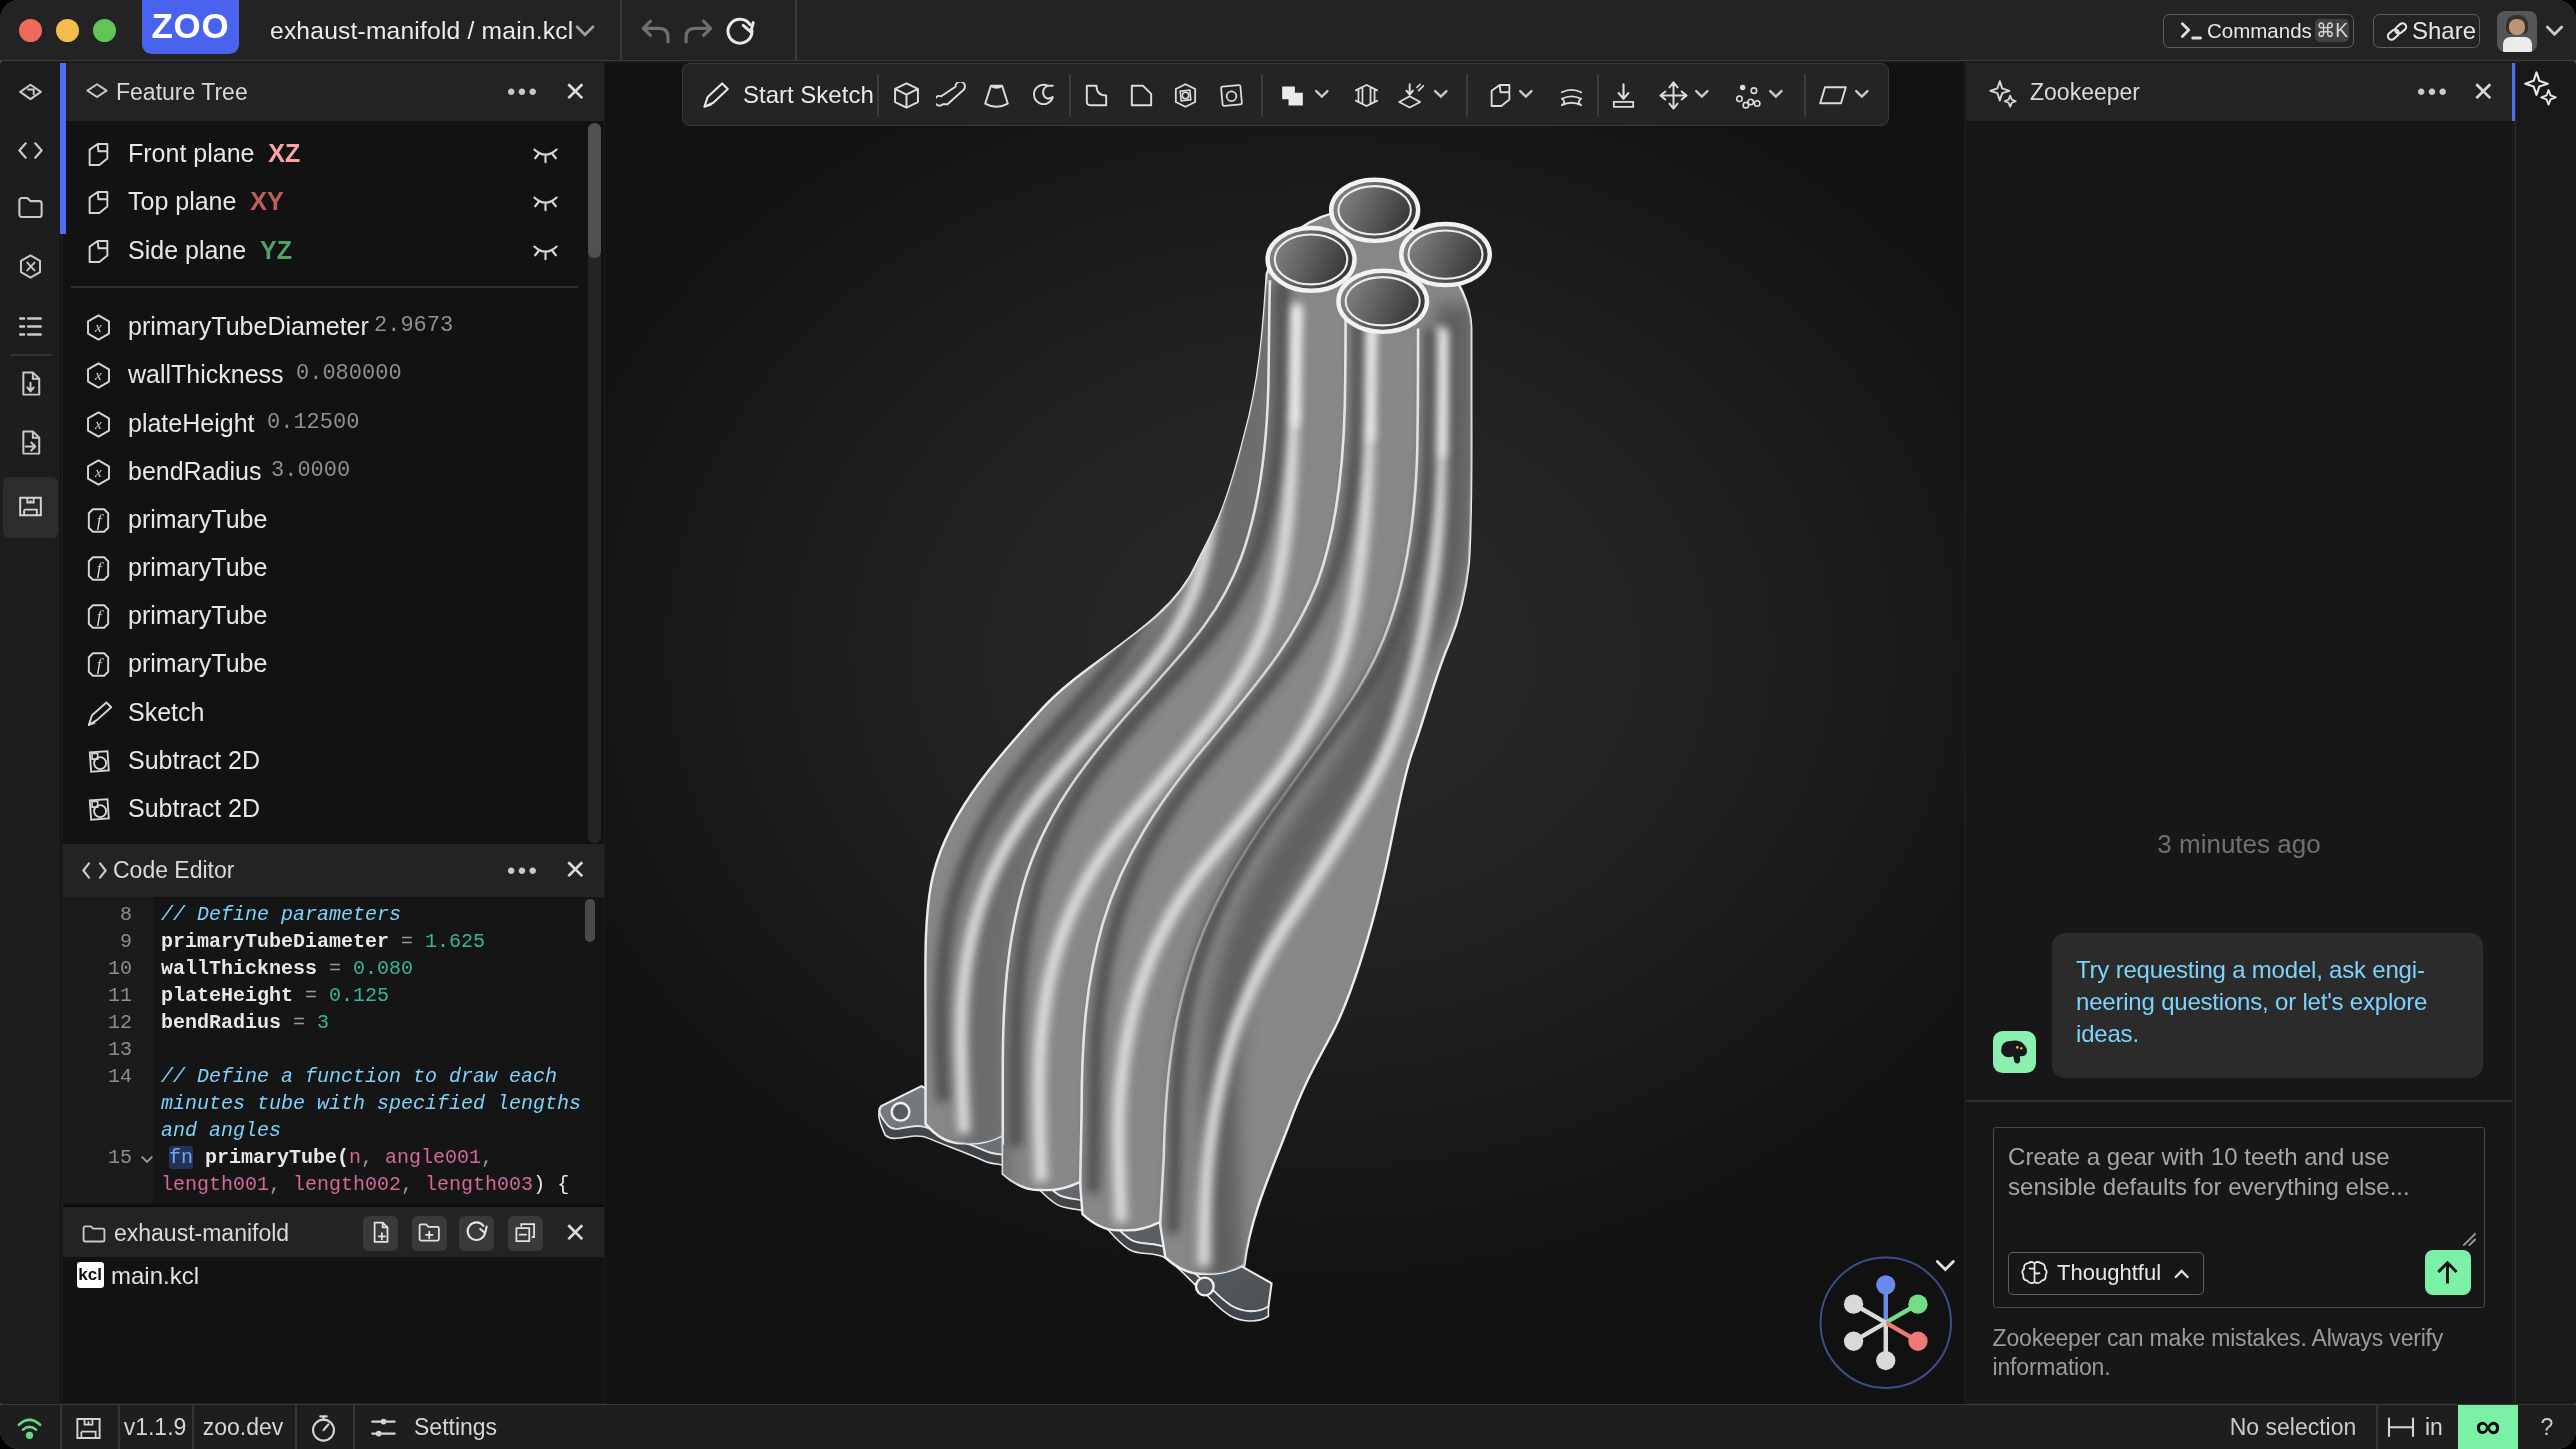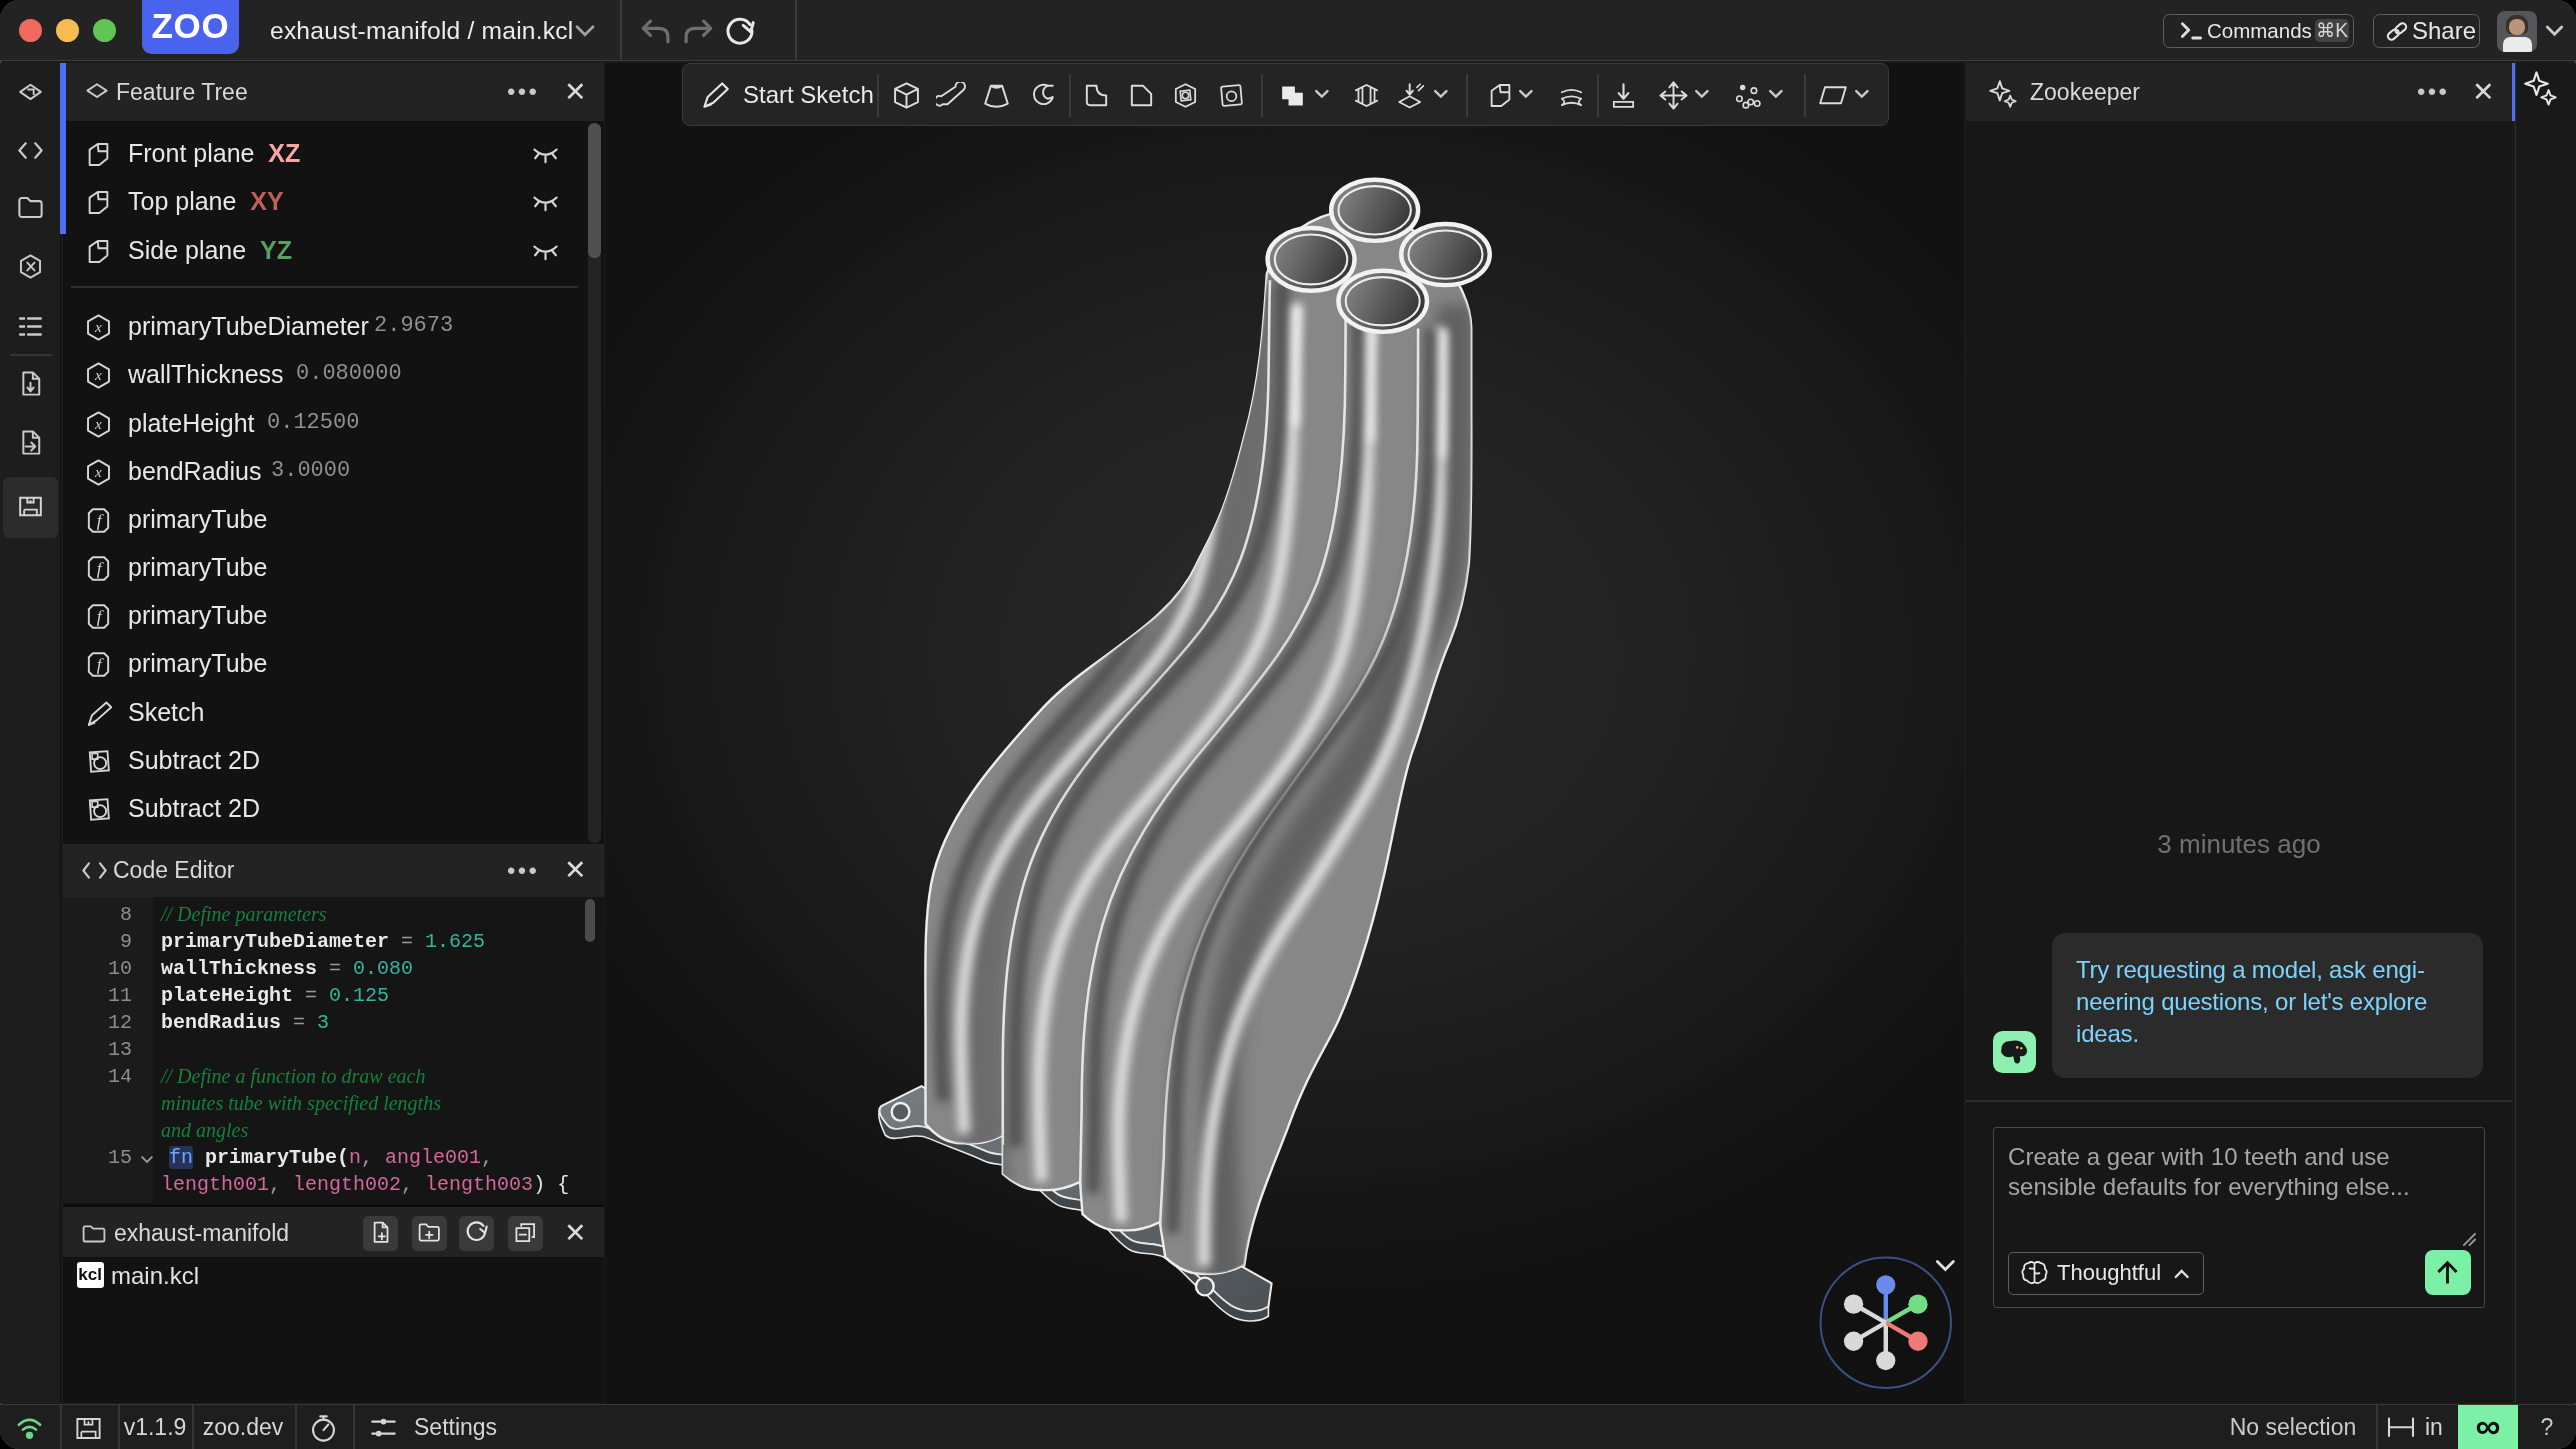--- a/index.html
+++ b/index.html
@@ -23,21 +23,21 @@
   .pclose{position:absolute;color:#d9d9d9;font-size:27px;}
   .ftrow{position:absolute;left:0;width:100%;height:48px;color:#e8e8e8;font-size:25px;line-height:48px;}
   .ftrow svg{position:absolute;left:21px;top:11.3px;}
   .ftrow svg.eyeoff{left:auto;right:43px;}
   .ftlabel{position:absolute;left:65px;top:0;}
   .ftval{font-family:"Liberation Mono",monospace;font-size:22px;color:#909090;}
   .eyeoff{position:absolute;right:40px;top:11.3px;}
   
   .cl{position:absolute;left:98px;font-family:"Liberation Mono",monospace;font-size:20px;white-space:pre;color:#c8c8c8;}
   .ln{position:absolute;font-family:"Liberation Mono",monospace;font-size:20px;color:#8d8d8d;text-align:right;width:48px;left:21px;}
-  .cmt{color:#15803d;font-style:italic;font-family:Liberation Serif, serif;}
+  .cmt{color:#7dd3fc;font-style:italic;}
   .vr{color:#e8e8e8;font-weight:bold;}
   .op{color:#9a9a9a;}
   .num{color:#35b59d;}
   .kw{color:#6fa9f5;background:rgba(70,110,220,.35);border-radius:3.2px;}
   .pm{color:#d4689c;}
   
   #zk{position:absolute;left:1966px;top:63px;width:546px;height:1340px;background:#171717;}
   
   #status{position:absolute;left:0;top:1404px;width:2576px;height:45px;background:#1e1e1e;border-top:1.6px solid #3a3a3a;color:#d5d5d5;font-size:23px;}
   .ssep{position:absolute;top:0;width:1.6px;height:45px;background:#353535;}
@@ -614,20 +614,21 @@
         <svg class="abs" style="left:163px;top:13px;" width="19.3" height="16" viewBox="0 0 26 20">
             <path d="M5 14 L13 6 L21 14" stroke="#e0e0e0" stroke-width="3.2" fill="none" stroke-linecap="round"></path>
           </svg>
       </div>
       <div class="abs" style="left:431px;top:122px;width:46px;height:45px;background:#7df0a8;border-radius:8px;">
         <svg style="margin:8px 0 0 8.9px;" width="29" height="29" viewBox="0 0 36 36">
             <path d="M18 30 V7 M8 16 L18 6 L28 16" stroke="#101010" stroke-width="3.6" fill="none" stroke-linecap="square"></path>
           </svg>
       </div>
     </div>
+    <div class="abs" style="left:26.6px;top:1261px;width:499px;color:#9a9a9a;font-size:23px;letter-spacing:-0.2px;line-height:29px;white-space:nowrap;">Zookeeper can make mistakes. Always verify<br>information.</div>
   </div>
 
   <div id="rightstrip" class="abs" style="left:2515px;top:63px;width:61px;height:1340px;background:#191919;border-left:1.6px solid #2e2e2e;">
     <svg class="abs" style="left:5.6px;top:6.4px;" width="37" height="39" viewBox="0 0 46 48">
         <path d="M18 4 L21.5 14.5 L32 18 L21.5 21.5 L18 32 L14.5 21.5 L4 18 L14.5 14.5 Z" stroke="#e8e8e8" stroke-width="2.6" fill="none" stroke-linejoin="round"></path>
         <path d="M33 26 L35.5 32.5 L42 35 L35.5 37.5 L33 44 L30.5 37.5 L24 35 L30.5 32.5 Z" stroke="#e8e8e8" stroke-width="2.4" fill="none" stroke-linejoin="round"></path>
       </svg>
   </div>
 
   <div id="status">

